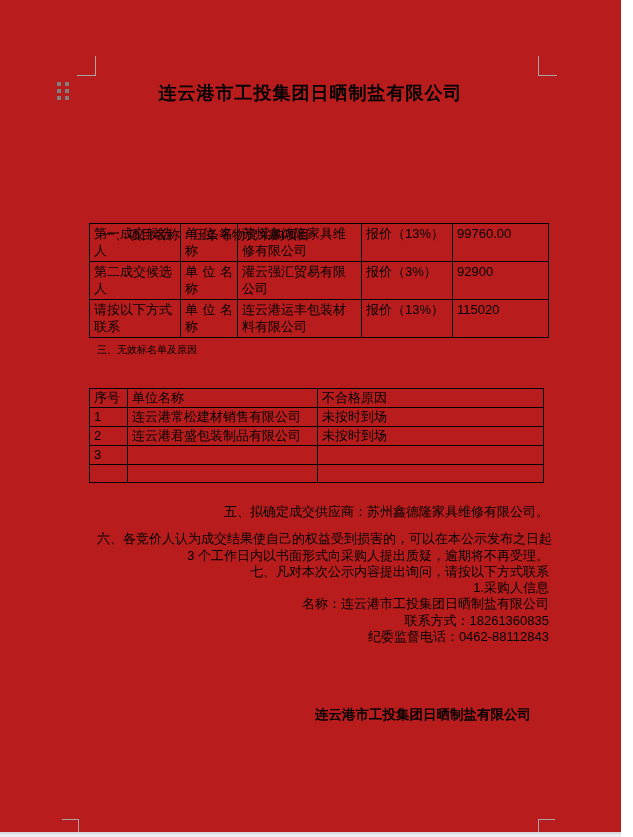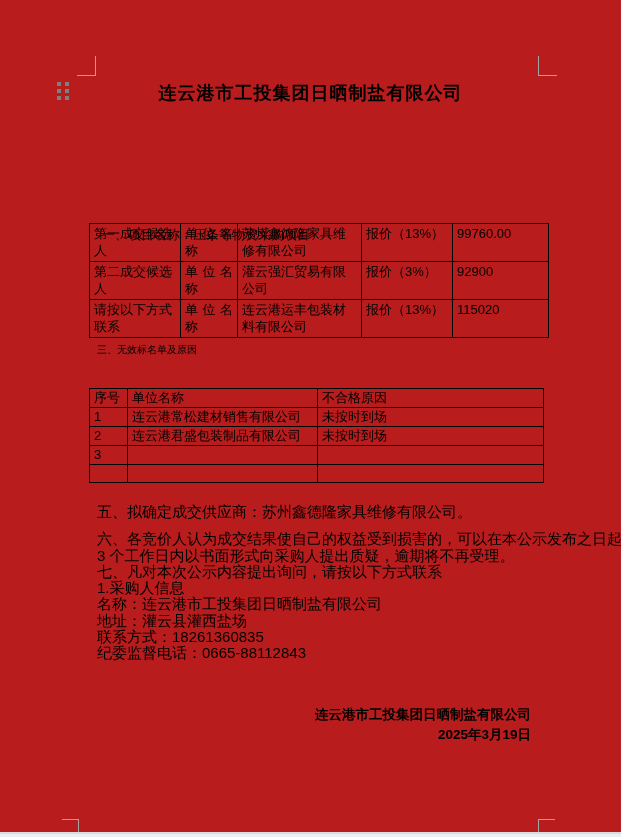--- a/index.html
+++ b/index.html
@@ -52,21 +52,21 @@
   .tbl2 td { line-height: 16px; }
 
   .sec3 {
     position: absolute; top: 341px; left: 97px;
     font-size: 10px; line-height: 17px;
   }
 
   
   .bodytext {
     position: absolute; top: 504px; left: 97px; width: 452px;
-    font-size: 15px; line-height: 16.3px; white-space: nowrap;
+    font-size: 13px; line-height: 16.3px; white-space: nowrap; text-align: right;
   }
   .bodytext .line:first-child { margin-bottom: 11px; }
 
   
   .footer {
     position: absolute; top: 705px; right: 90px;
     text-align: right; font-weight: bold; font-size: 13.5px; line-height: 20px;
   }
 
   
@@ -170,26 +170,24 @@
     </tbody>
   </table>
 
   <div class="bodytext">
     <div class="line">五、拟确定成交供应商：苏州鑫德隆家具维修有限公司。</div>
     <div class="line">六、各竞价人认为成交结果使自己的权益受到损害的，可以在本公示发布之日起</div>
     <div class="line">3 个工作日内以书面形式向采购人提出质疑，逾期将不再受理。</div>
     <div class="line">七、凡对本次公示内容提出询问，请按以下方式联系</div>
     <div class="line">1.采购人信息</div>
     <div class="line">名称：连云港市工投集团日晒制盐有限公司</div>
-    <div class="line">地址：灌云县灌西盐场</div>
     <div class="line">联系方式：18261360835</div>
-    <div class="line">纪委监督电话：0665-88112843</div>
+    <div class="line">纪委监督电话：0462-88112843</div>
   </div>
 
   <div class="footer">
     <div>连云港市工投集团日晒制盐有限公司</div>
-    <div>2025年3月19日</div>
   </div>
 
   <div class="bottom-edge"></div>
   <div class="bottom-edge2"></div>
 
 </div>
 
 </body></html>

